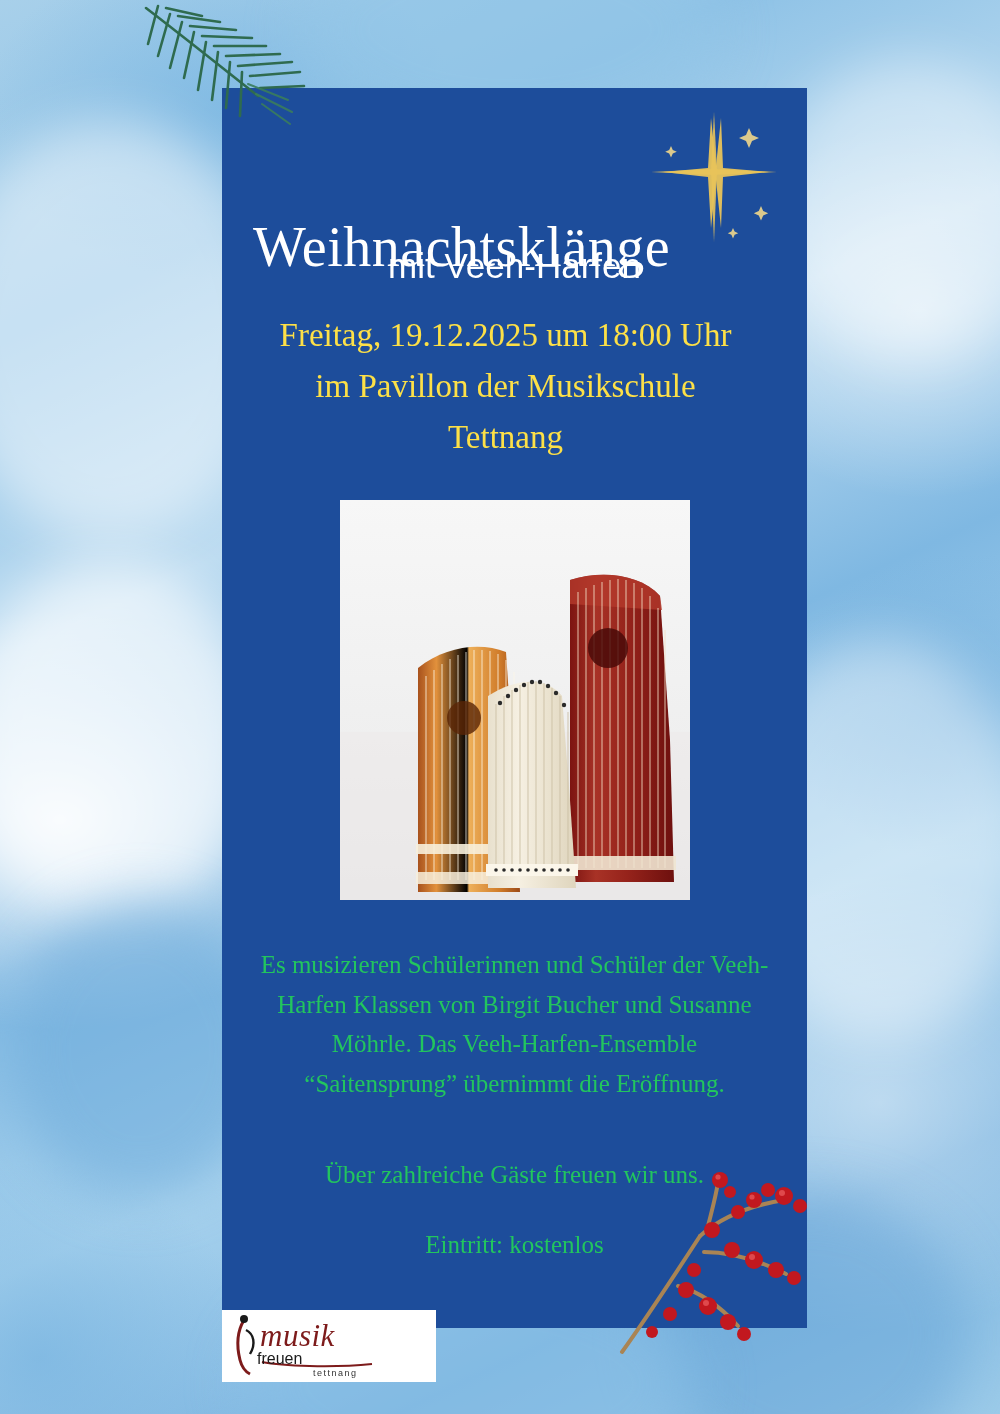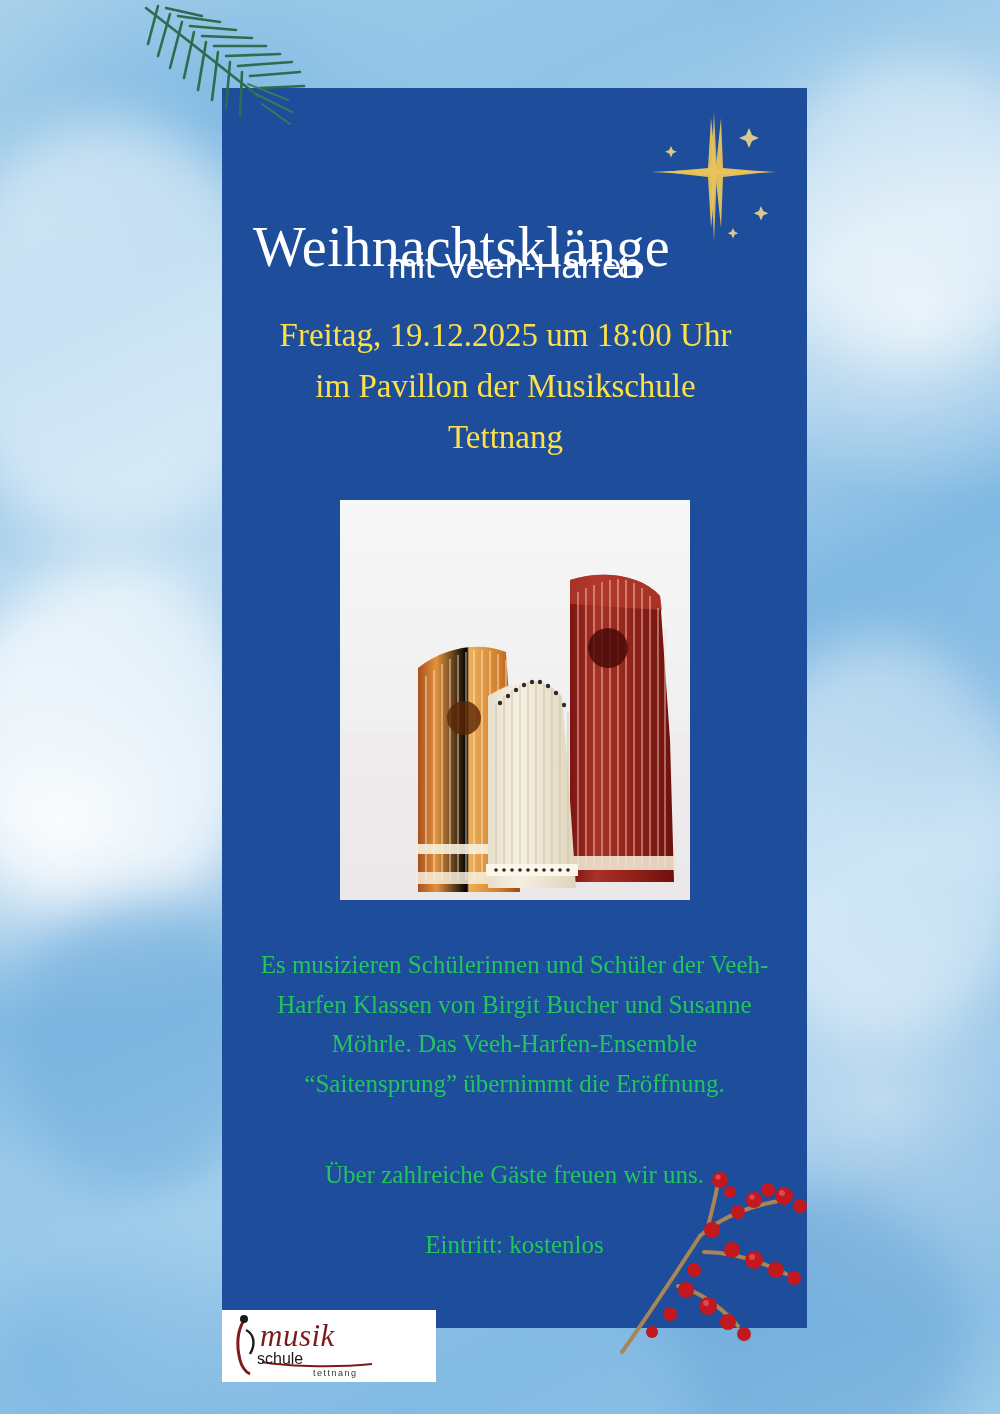--- a/index.html
+++ b/index.html
@@ -394,17 +394,17 @@
 
   <div class="logo">
     <div class="logo-inner">
       <svg viewBox="0 0 178 72" width="178" height="72" style="position:absolute;left:0;top:0">
         <path d="M22 10 C16 20 14 34 18 50 C20 58 24 62 28 64" stroke="#7d1b1b" stroke-width="3" fill="none"></path>
         <circle cx="22" cy="9" r="4" fill="#1a1a1a"></circle>
         <path d="M24 20 C32 24 34 34 28 44" stroke="#1a1a1a" stroke-width="2.4" fill="none"></path>
         <path d="M40 52 C60 56 110 58 150 54" stroke="#7d1b1b" stroke-width="2" fill="none"></path>
       </svg>
       <div class="logo-word">musik</div>
-      <div class="logo-sub">schule</div>
+      <div class="logo-sub">freuen</div>
       <div class="logo-sub2">tettnang</div>
     </div>
   </div>
 </div>
 
 </body></html>

